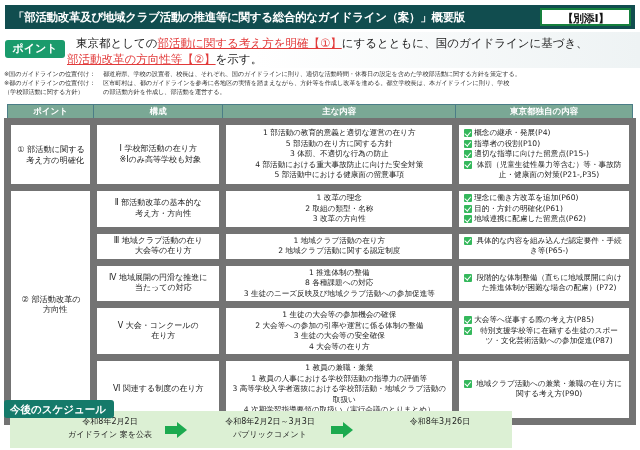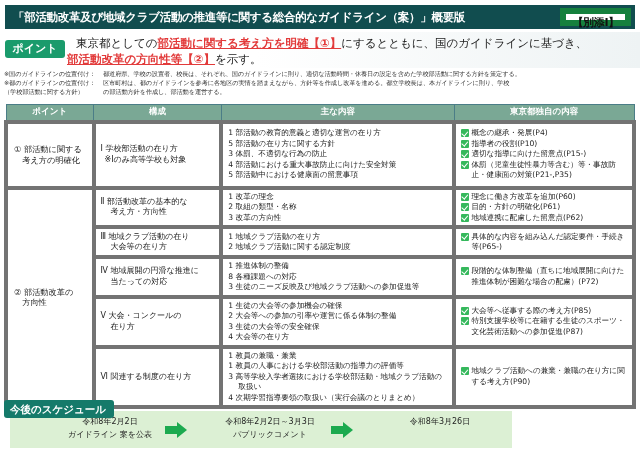--- a/index.html
+++ b/index.html
@@ -7,52 +7,52 @@
     body { font-family: "DejaVu Sans", "Liberation Sans", sans-serif; color: #222; position: relative; }
 
     .title-bar {
       position: absolute; left: 5px; top: 5px; width: 630px; height: 24px;
       background: #114d4f; color: #fff; display: flex; align-items: center;
       padding-left: 8px; font-size: 11.5px; font-weight: bold; letter-spacing: -0.3px;
     }
     .title-text { flex: 1; }
     .annex-badge {
       background: #fff; color: #111; font-weight: bold; font-size: 11px;
-      height: 18px; line-height: 18px; padding: 0 6px; margin-right: 4px;
-      border: 6px solid #15803d;
+      height: 18px; line-height: 18px; padding: 0 20px; margin-right: 4px;
+      border: 2px solid #15803d;
     }
 
     .point-area {
       position: absolute; left: 0; top: 32px; width: 640px; height: 36px;
       background: linear-gradient(to right, #ffffff 40%, #eef3f4 100%);
     }
     .point-badge {
       position: absolute; left: 5px; top: 40px; width: 60px; height: 18px;
       background: #1a9b6c; color: #fff; border-radius: 3px;
       font-size: 11px; font-weight: bold; text-align: center; line-height: 18px;
     }
     .point-line1 { position: absolute; left: 76px; top: 36px; font-size: 11.5px; white-space: nowrap; color: #222; }
     .point-line2 { position: absolute; left: 67px; top: 52px; font-size: 11.5px; white-space: nowrap; color: #222; }
-    .hl { color: #e23a3a; font-weight: bold; text-decoration: underline; }
+    .hl { color: #e23a3a; font-weight: normal; text-decoration: underline; }
 
     .notes { position: absolute; left: 4px; top: 69px; font-size: 6.2px; line-height: 9px; color: #333; white-space: nowrap; letter-spacing: -0.1px; }
     .note-row { display: flex; }
     .note-label { width: 99px; }
 
     table.main {
       position: absolute; left: 4px; top: 104px; width: 632px;
       border-collapse: collapse; font-size: 7.6px; color: #222;
       border: 1px solid #4b7d87;
     }
     table.main th {
       background: #7aa895; color: #fff; font-weight: bold; height: 17px;
       border: 1px solid #4b7d87; font-size: 8.5px; text-align: center;
     }
     table.main td {
-      border: 4px solid #737373; vertical-align: middle; padding: 2px 5px; line-height: 10.5px;
+      border: 7px solid #737373; vertical-align: middle; padding: 2px 5px; line-height: 10.5px; text-align: center;
     }
     .col-point { width: 77px; }
     .col-comp { width: 104px; }
     .col-main { width: 202px; }
     .col-tokyo { width: 158px; }
     .point-cell { text-align: left; padding-left: 6px !important; font-size: 8.2px; }
     .comp-cell { font-size: 8px; }
     .list-item { display: block; white-space: nowrap; }
     .list-item.wrap { white-space: normal; padding-left: 10px; text-indent: -10px; }
     .tk-item { display: flex; align-items: flex-start; }

